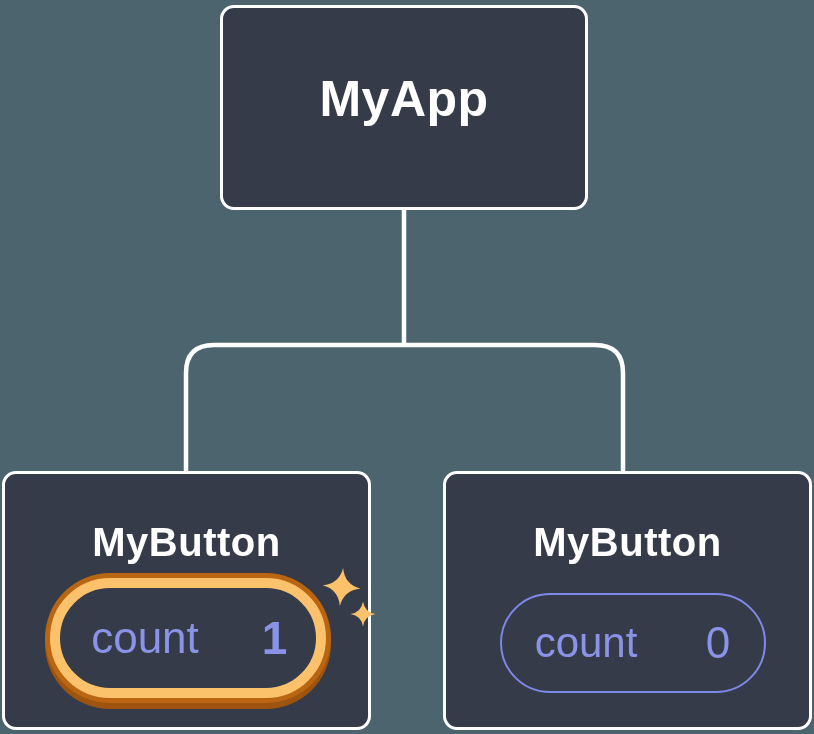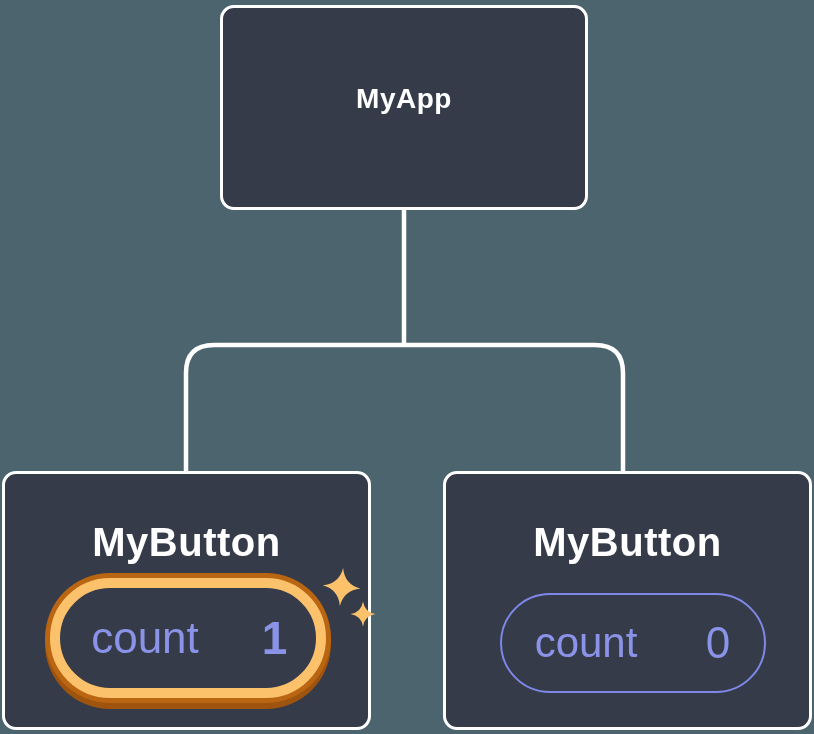--- a/index.html
+++ b/index.html
@@ -28,21 +28,21 @@
   .node{
     position:absolute;background:var(--node-fill);
     border:3.5px solid var(--node-border);border-radius:14px;
   }
   .node-label{
     position:absolute;left:0;right:0;text-align:center;
     color:var(--label-text);font-weight:700;letter-spacing:.5px;
   }
 
   .node-root{left:220px;top:5px;width:368px;height:205px;}
-  .node-root .node-label{top:0;bottom:18px;display:flex;align-items:center;justify-content:center;font-size:28px;}
+  .node-root .node-label{top:0;bottom:18px;display:flex;align-items:center;justify-content:center;font-size:50px;}
 
   .node-child{width:369px;height:259px;}
   .node-child-left{left:2px;top:471px;}
   .node-child-right{left:443px;top:471px;}
   .node-child .node-label{top:46px;font-size:40px;}
 
   .pill{
     position:absolute;display:flex;align-items:center;
     border-radius:999px;background:var(--node-fill);
     color:var(--state-text);

